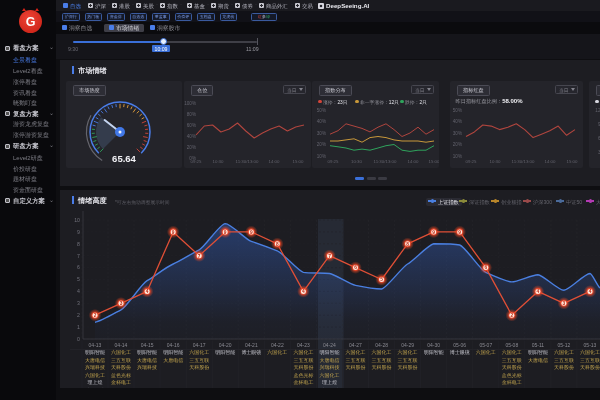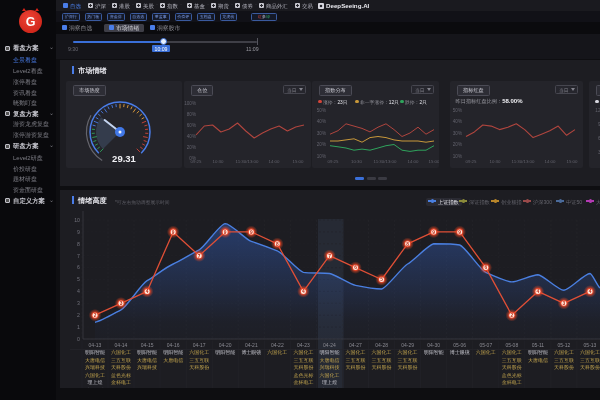--- a/index.html
+++ b/index.html
@@ -213,21 +213,21 @@
 <line x1="79.2" y1="52.2" x2="82.2" y2="52.4" stroke="#d4453a" stroke-width="0.9"></line>
 <line x1="77.1" y1="55.6" x2="81.7" y2="56.5" stroke="#d4453a" stroke-width="0.9"></line>
 <line x1="77.7" y1="59.5" x2="80.6" y2="60.5" stroke="#d4453a" stroke-width="0.9"></line>
 <line x1="76.2" y1="62.9" x2="78.9" y2="64.3" stroke="#d4453a" stroke-width="0.9"></line>
 <line x1="74.2" y1="66.0" x2="76.7" y2="67.8" stroke="#d4453a" stroke-width="0.9"></line>
 <line x1="70.7" y1="67.7" x2="73.9" y2="70.9" stroke="#d4453a" stroke-width="0.9"></line>
 <line x1="54.0" y1="51.0" x2="38.6" y2="39.0" stroke="#c3d4f0" stroke-width="2" stroke-linecap="round"></line>
 <circle cx="54.0" cy="51.0" r="5" fill="#4178e8"></circle>
 <circle cx="54.0" cy="51.0" r="1.5" fill="#eef4fc"></circle>
 </svg>
-      <div id="gval">29.31</div>
+      <div id="gval">65.64</div>
     </div>
     <div class="card" id="c2">
       <div class="tag">仓位</div>
         <div class="dd">当日</div>
       <svg width="127" height="87" viewBox="0 0 127 87" style="position:absolute;left:0;top:0">
           <text x="12" y="23.5" font-size="4.6" fill="#62626c" text-anchor="end">100%</text>
           <text x="12" y="34.5" font-size="4.6" fill="#62626c" text-anchor="end">80%</text>
           <text x="12" y="45.5" font-size="4.6" fill="#62626c" text-anchor="end">60%</text>
           <text x="12" y="56.5" font-size="4.6" fill="#62626c" text-anchor="end">40%</text>
           <text x="12" y="67.5" font-size="4.6" fill="#62626c" text-anchor="end">20%</text>

